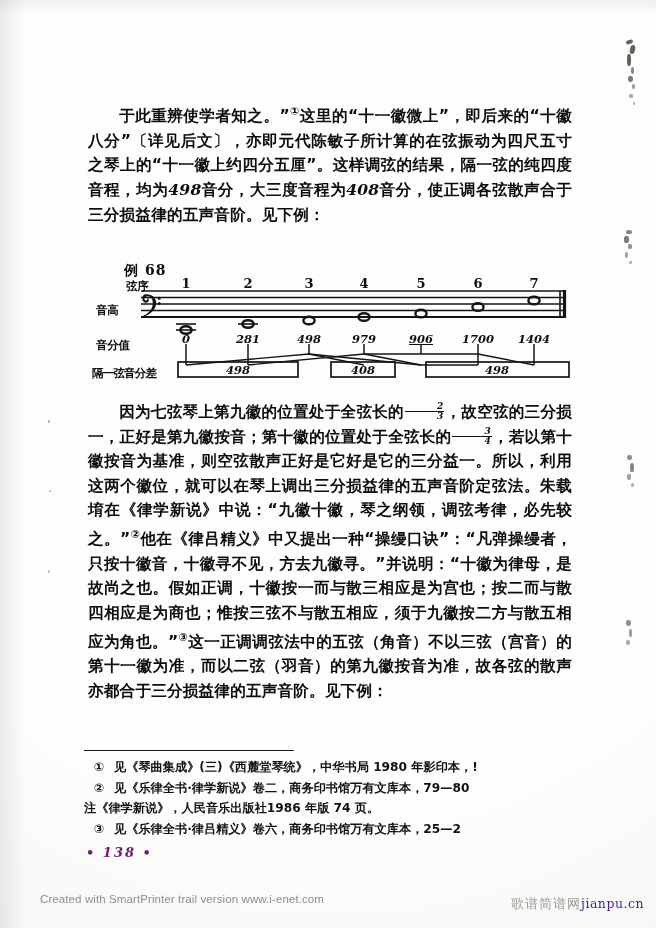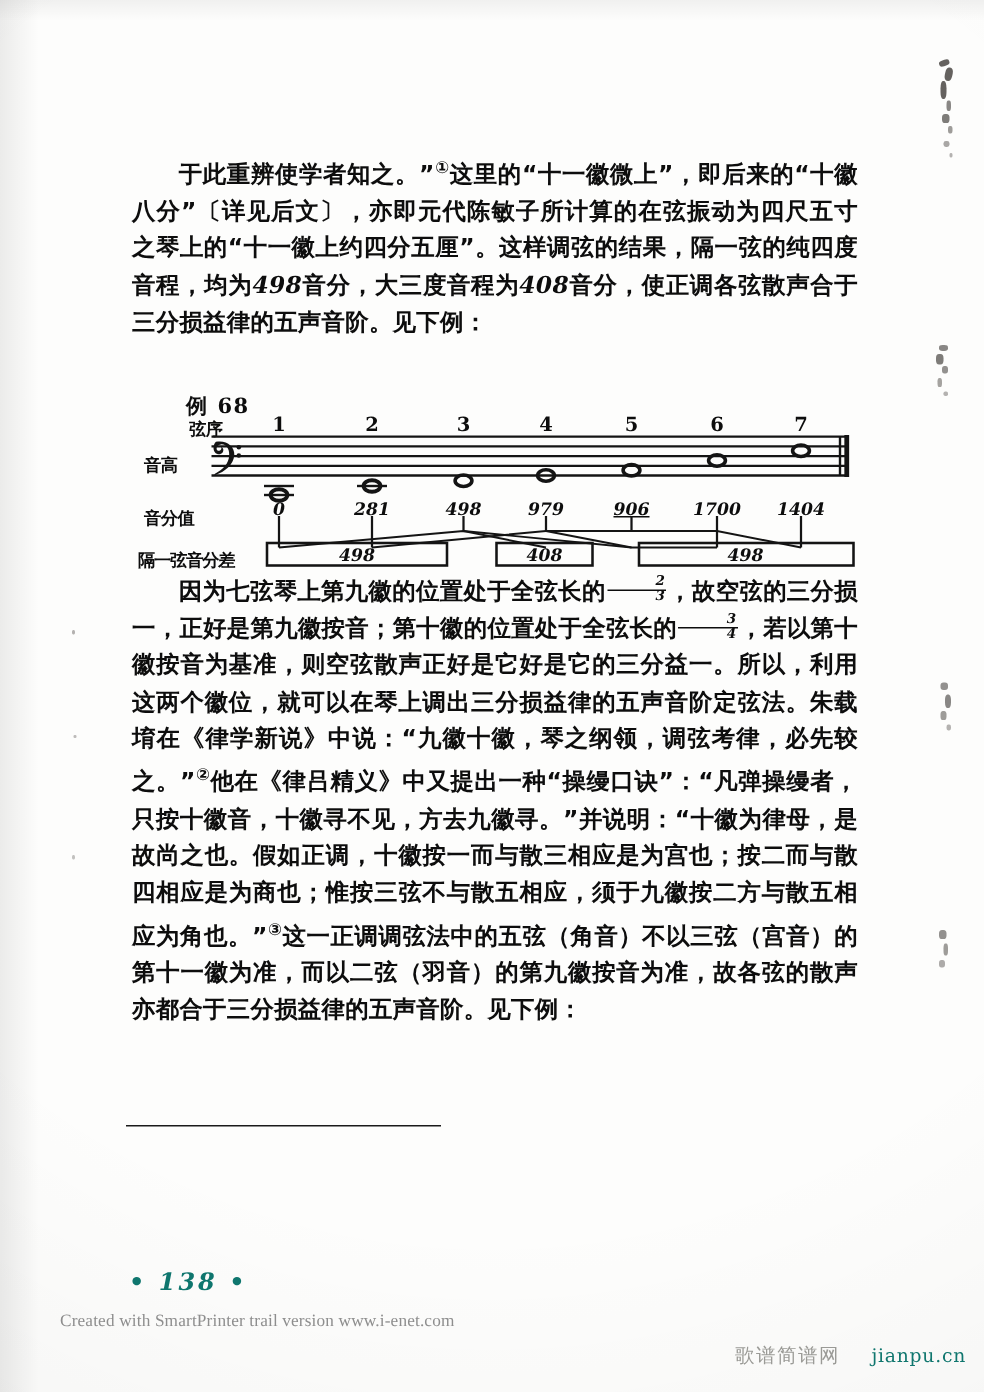--- a/index.html
+++ b/index.html
@@ -190,51 +190,51 @@
   #footnotes .fn-cont { margin: 0; }
 
   
   #page-number {
     position: absolute;
     left: 86px;
     top: 845px;
     font-family: "DejaVu Serif", serif;
     font-style: italic;
     font-weight: 700;
-    font-size: 16px;
+    font-size: 13px;
     letter-spacing: 2px;
-    color: #0f766e;
+    color: #701a75;
   }
 
   
   #smartprinter {
     position: absolute;
     left: 40px;
-    top: 875px;
-    font-family: Liberation Serif, serif;
+    top: 893px;
+    font-family: Liberation Sans, sans-serif;
     font-size: 11.5px;
     font-weight: 400;
     color: #8e8e8e;
     letter-spacing: 0.1px;
   }
   #jianpu-mark {
     position: absolute;
     right: 12px;
     top: 895px;
     font-family: "DejaVu Sans", sans-serif;
     font-size: 13px;
     color: #9a9a96;
     letter-spacing: 1px;
     white-space: nowrap;
   }
   #jianpu-mark .dom {
-    color: #0f766e;
+    color: #4c1d95;
     font-family: "DejaVu Serif", serif;
     letter-spacing: 0.5px;
-    margin-left: 21px;
+    margin-left: 0;
     font-size: 12.5px;
   }
 
   
   .speckle {
     position: absolute;
     background: #2a2622;
     opacity: 0.72;
     border-radius: 40%;
     pointer-events: none;
@@ -347,26 +347,32 @@
         <rect x="235" y="100" width="64" height="15"></rect>
         <rect x="330" y="100" width="143" height="15"></rect>
       </g>
     </svg>
 
     <div class="box-label" style="left:142px; top:107.5px;">498</div>
     <div class="box-label" style="left:267px; top:107.5px;">408</div>
     <div class="box-label" style="left:401px; top:107.5px;">498</div>
   </div>
 
-  <div class="text-block indent2" style="top: 378px;">
+  <div class="text-block indent2" style="top: 396px;">
     <p><span>因为七弦琴上第九徽的位置处于全弦长的</span><span class="frac"><span class="num">2</span><span class="den">3</span></span><span>，故空弦的三分损一，正好是第九徽按音；第十徽的位置处于全弦长的</span><span class="frac"><span class="num">3</span><span class="den">4</span></span><span>，若以第十徽按音为基准，则空弦散声正好是它好是它的三分益一。所以，利用这两个徽位，就可以在琴上调出三分损益律的五声音阶定弦法。朱载堉在《律学新说》中说：“九徽十徽，琴之纲领，调弦考律，必先较之。”</span><span class="sup-note">②</span><span>他在《律吕精义》中又提出一种“操缦口诀”：“凡弹操缦者，只按十徽音，十徽寻不见，方去九徽寻。”并说明：“十徽为律母，是故尚之也。假如正调，十徽按一而与散三相应是为宫也；按二而与散四相应是为商也；惟按三弦不与散五相应，须于九徽按二方与散五相应为角也。”</span><span class="sup-note">③</span><span>这一正调调弦法中的五弦（角音）不以三弦（宫音）的第十一徽为准，而以二弦（羽音）的第九徽按音为准，故各弦的散声亦都合于三分损益律的五声音阶。见下例：</span></p>
   </div>
 
   <div id="fn-rule"></div>
 
+  <div id="footnotes">
+    <p class="fn"><span class="fn-mark">①</span><span class="fn-body">见《琴曲集成》(三)《西麓堂琴统》，中华书局 1980 年影印本，!</span></p>
+    <p class="fn"><span class="fn-mark">②</span><span class="fn-body">见《乐律全书·律学新说》卷二，商务印书馆万有文库本，79—80</span></p>
+    <p class="fn-cont">注《律学新说》，人民音乐出版社1986 年版 74 页。</p>
+    <p class="fn"><span class="fn-mark">③</span><span class="fn-body">见《乐律全书·律吕精义》卷六，商务印书馆万有文库本，25—2</span></p>
+  </div>
 
   <div id="page-number">• 138 •</div>
 
   <div id="smartprinter">Created with SmartPrinter trail version www.i-enet.com</div>
   <div id="jianpu-mark"><span>歌谱简谱网</span><span class="dom">jianpu.cn</span></div>
 
   <div class="spk-group" style="left:626px; top:40px;">
     <div class="speckle" style="left:0px;   top:0px;  width:7px; height:4px; transform:rotate(-18deg);"></div>
     <div class="speckle" style="left:4px;   top:5px;  width:5px; height:9px; transform:rotate(12deg);"></div>
     <div class="speckle" style="left:1px;   top:14px; width:4px; height:12px;"></div>

